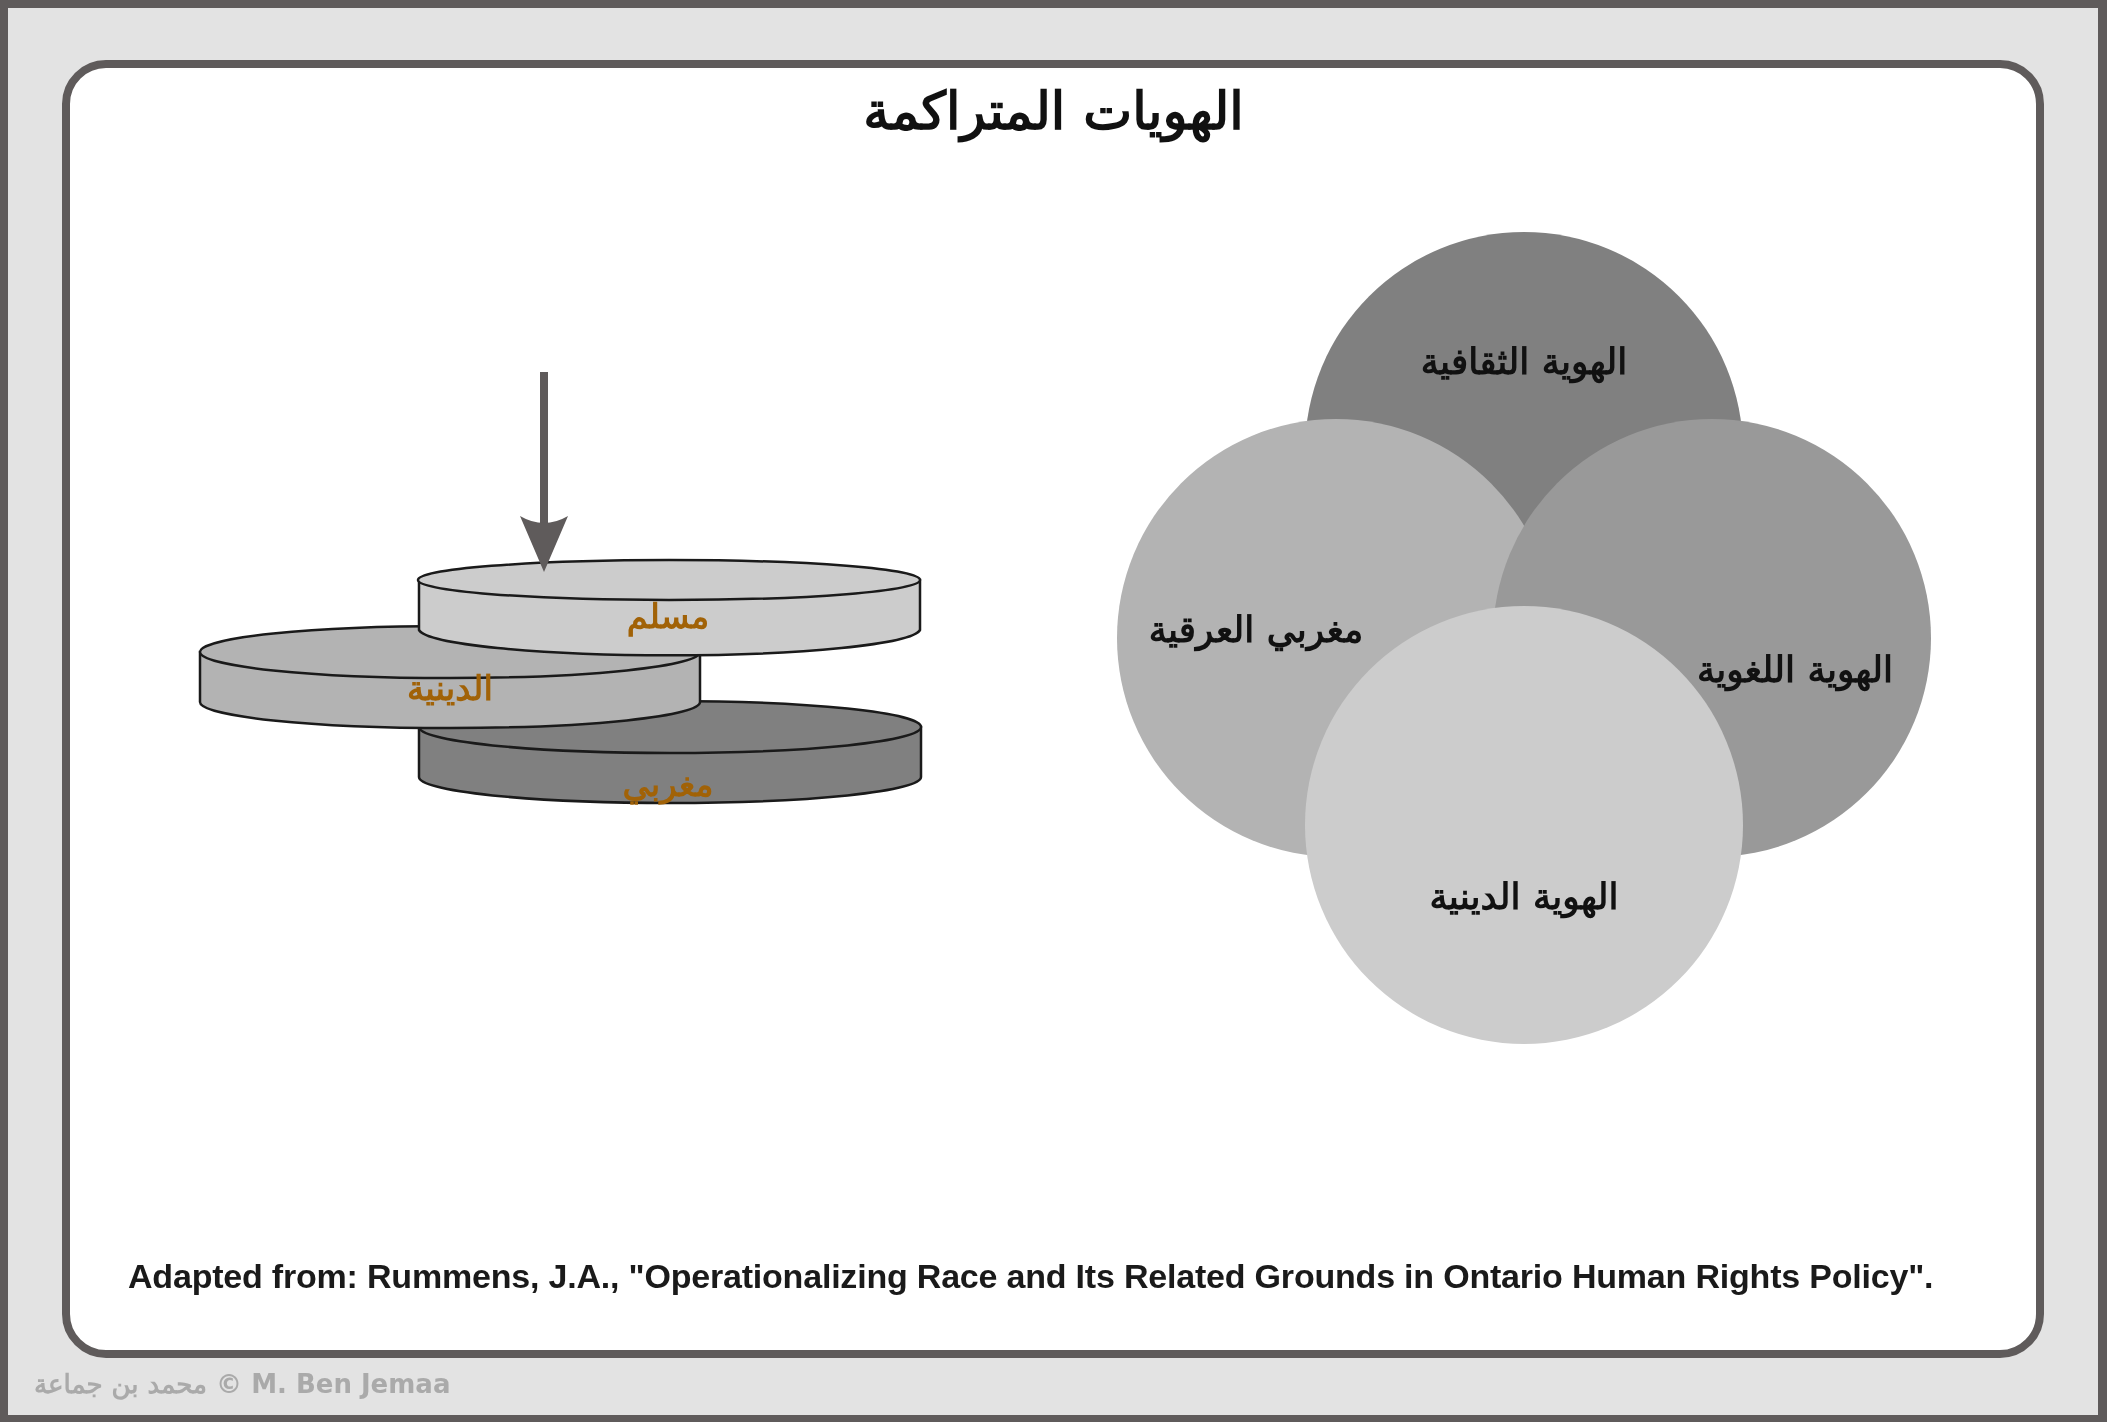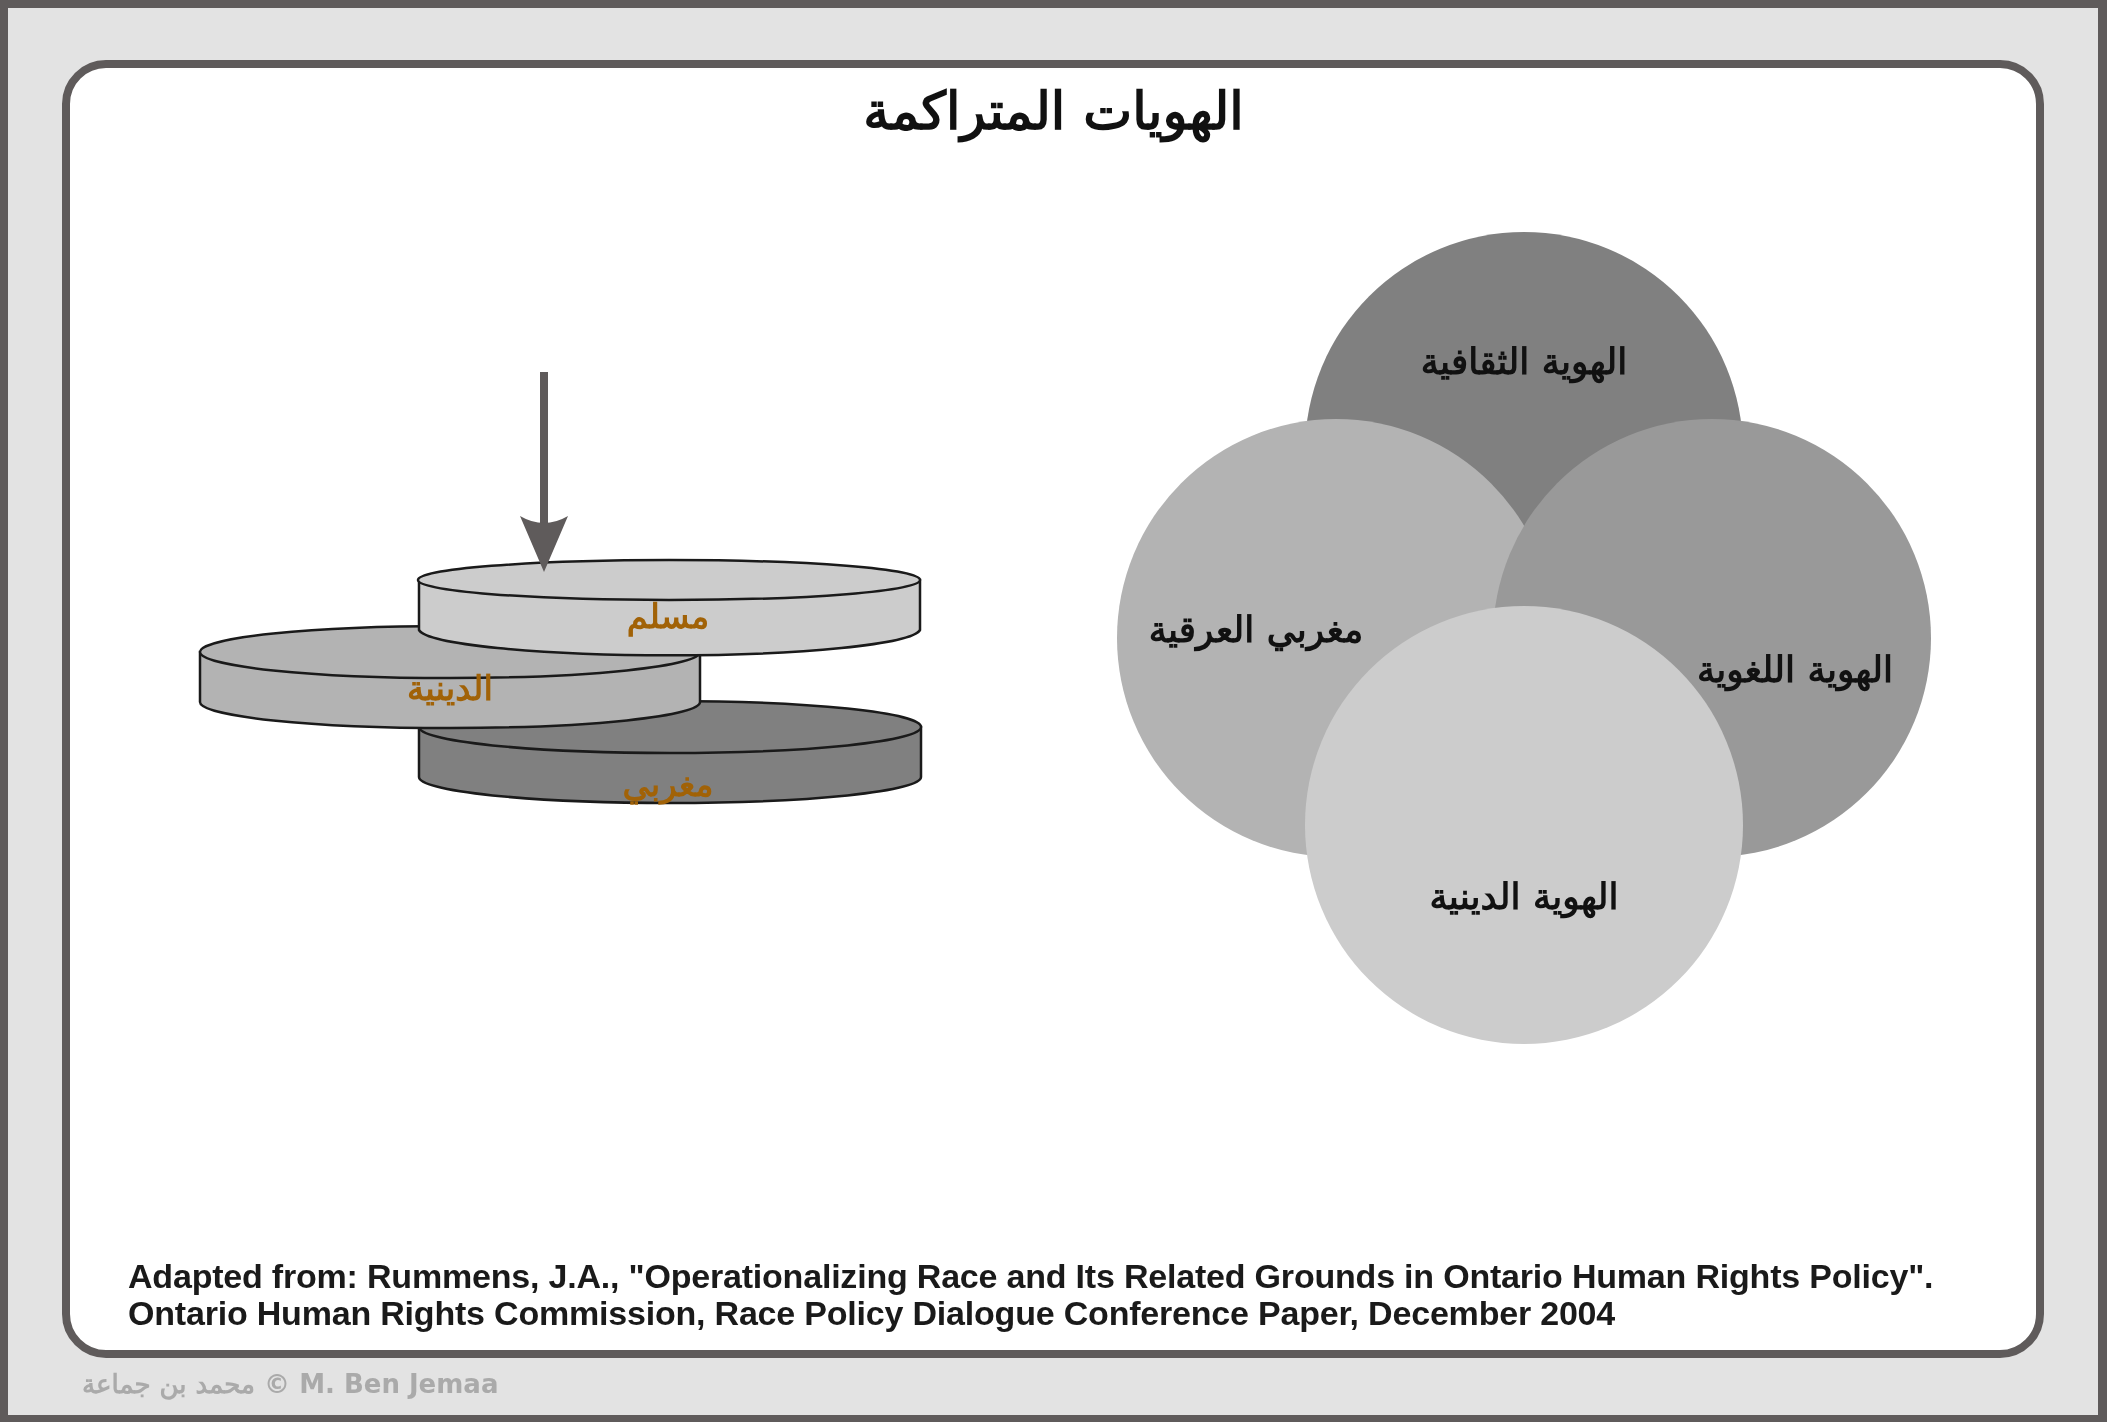--- a/index.html
+++ b/index.html
@@ -31,21 +31,21 @@
     .citation {
       position: absolute; left: 128px; top: 1258px; width: 1880px;
       font-family: "Liberation Sans", sans-serif; font-weight: bold; font-size: 34px; line-height: 37px;
       color: #1a1a1a; letter-spacing: -0.2px;
     }
     .credit {
       position: absolute; left: 34px; top: 1369px;
       font-family: "DejaVu Sans", sans-serif; font-weight: bold; font-size: 26px; color: #aaaaaa;
       white-space: nowrap;
     }
-    .credit .ar { direction: rtl; unicode-bidi: isolate; font-family: "DejaVu Serif", serif; margin-left: 48px; }
+    .credit .ar { direction: rtl; unicode-bidi: isolate; font-family: "DejaVu Serif", serif; }
   </style>
 </head>
 <body>
 
 <div class="outer-frame"></div>
 <div class="card"></div>
 
 <div class="title">الهويات المتراكمة</div>
 
 <svg class="diagram" width="2107" height="1422" viewBox="0 0 2107 1422">
@@ -85,20 +85,19 @@
 <div class="label circle-label" style="left:1056px; top:608px;">مغربي العرقية</div>
 <div class="label circle-label" style="left:1595px; top:604px;margin-top:44px;">الهوية اللغوية</div>
 <div class="label circle-label" style="left:1324px; top:875px;">الهوية الدينية</div>
 
 <div class="label disk-label" style="left:538px; top:596px;">مسلم</div>
 <div class="label disk-label" style="left:320px; top:668px;">الدينية</div>
 <div class="label disk-label" style="left:538px; top:744px;margin-top:20px;">مغربي</div>
 
 <div class="citation">
   <div>Adapted from: Rummens, J.A., "Operationalizing Race and Its Related Grounds in Ontario Human Rights Policy".</div>
-  <div>Ontario Human Rights Commission, Race Policy Dialogue Conference Paper, December 2004</div>
 </div>
 
 <div class="credit">
   <span class="ar">محمد بن جماعة</span>
   <span>©</span>
   <span>M. Ben Jemaa</span>
 </div>
 
 </body></html>

